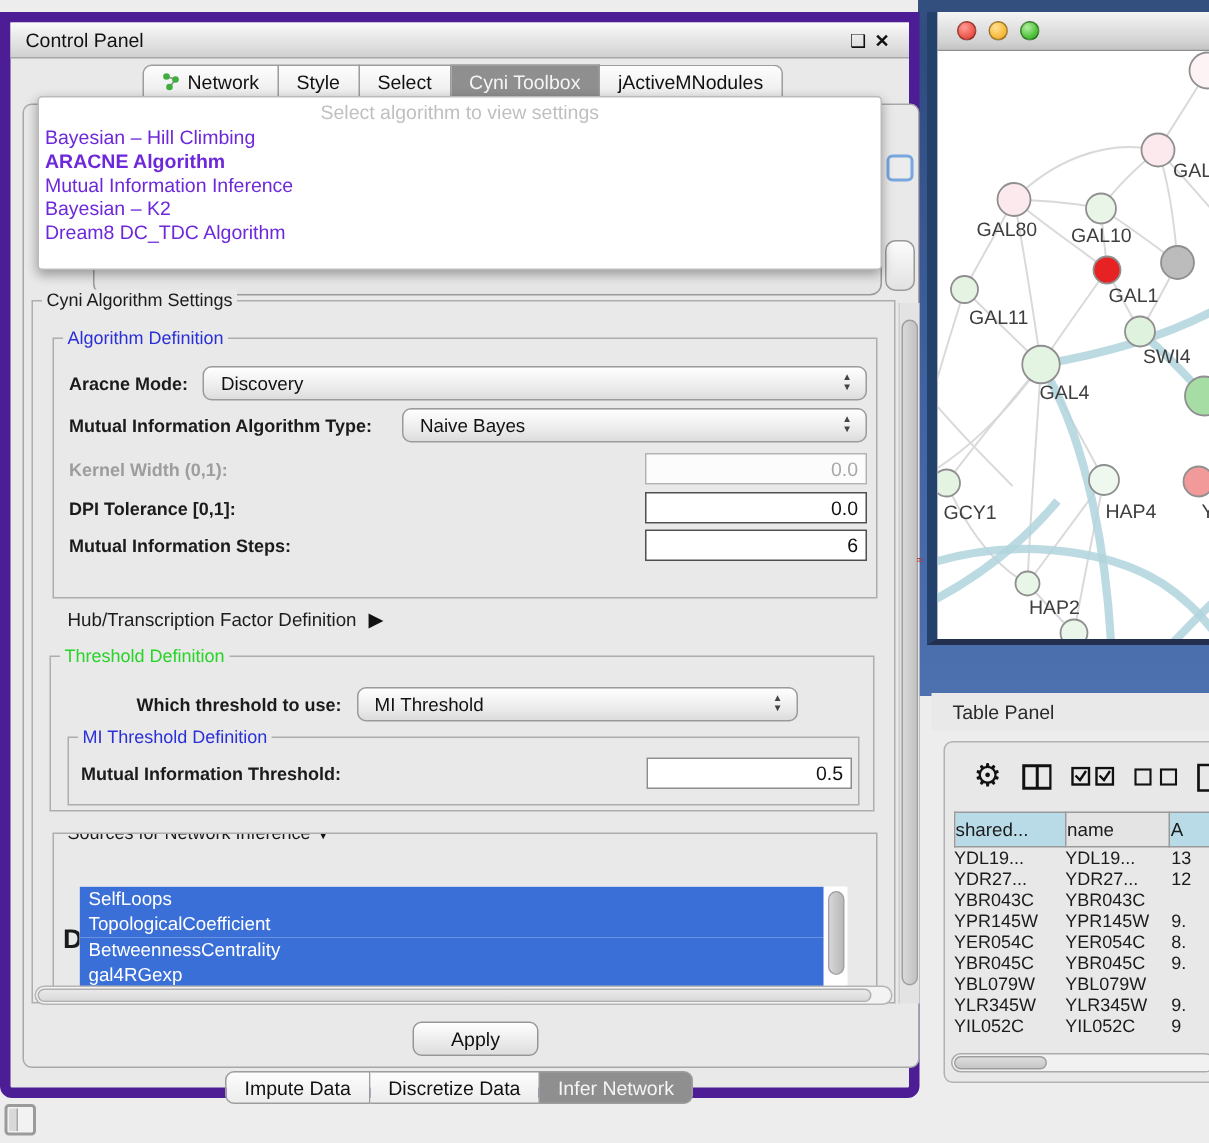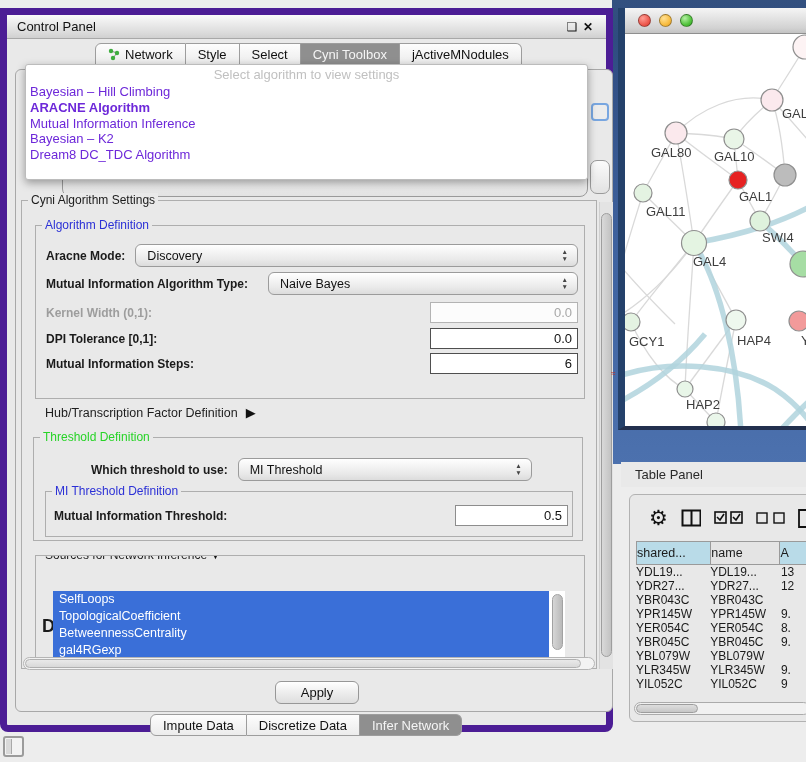--- a/index.html
+++ b/index.html
@@ -478,21 +478,21 @@
         <span class="stepper">▲<br>▼</span>
       </div>
     </div>
   </div>
 
   <div class="group" style="left:38px; top:476px; width:528px; height:46px; padding:13px 4px 0 8px; z-index:3;">
     <span class="group-title t-blue">MI Threshold Definition</span>
     <div class="row">
       <span class="lbl">Mutual Information Threshold:</span>
       <span style="flex:1"></span>
-      <div class="field" style="width:113px; line-height:19px; border-color:#8d8d8d;">
+      <div class="field" style="width:137px; line-height:19px; border-color:#8d8d8d;">
         <span>0.5</span>
       </div>
     </div>
   </div>
 
   <div class="group" style="left:28px; top:540px; width:550px; height:114px; padding:12px 6px 0 6px; overflow:hidden;">
     <span class="group-title t-black">
       <span>Sources for Network Inference</span>
       <span class="tri-down">▼</span>
     </span>

